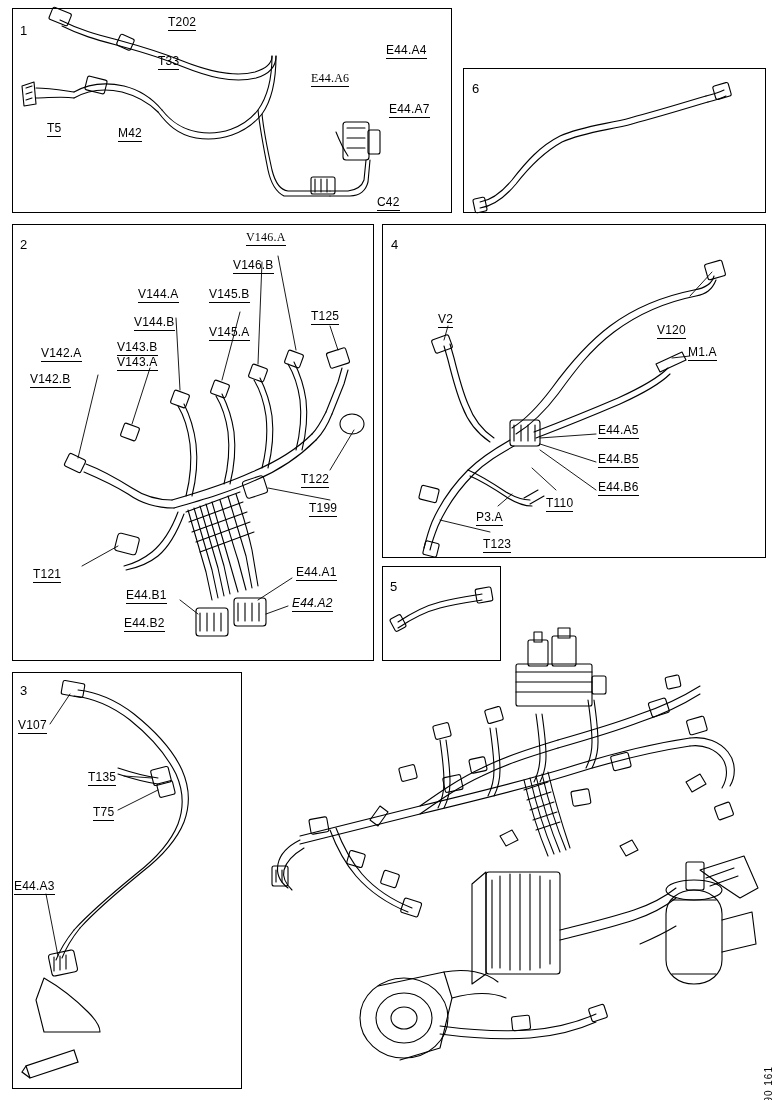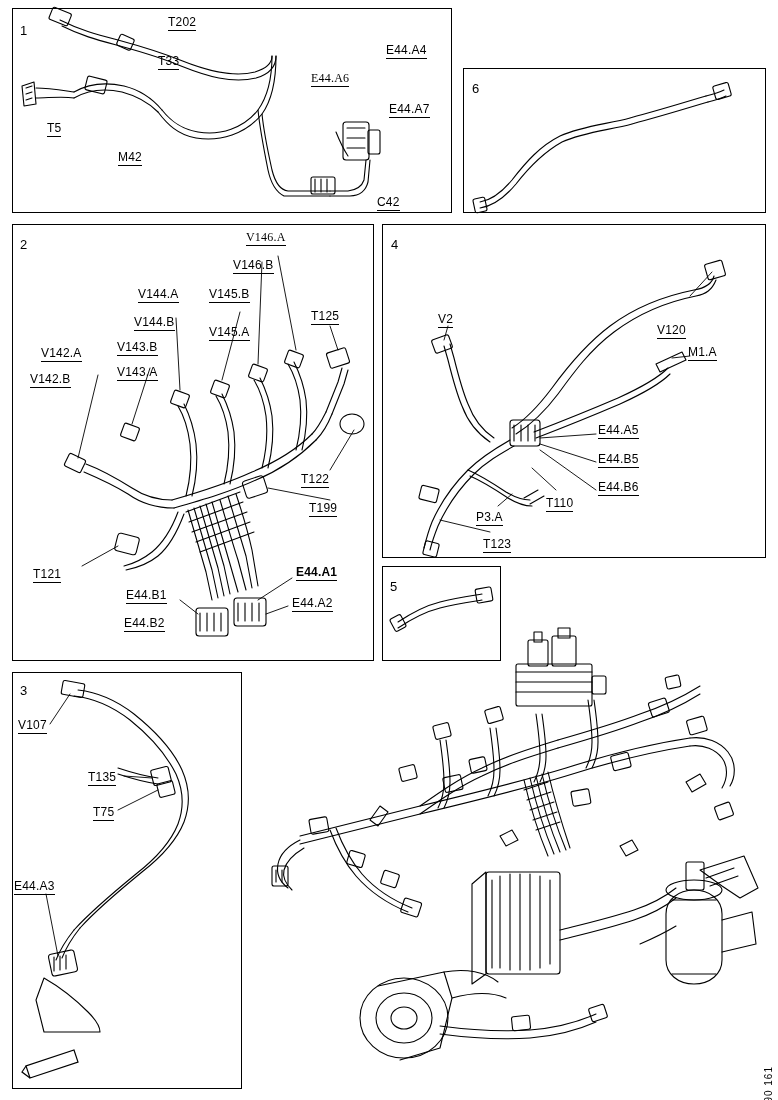--- a/index.html
+++ b/index.html
@@ -319,43 +319,43 @@
 
     <g stroke="#000" stroke-width="1.2" fill="none">
       <path d="M30 1078 L 78 1062 L 74 1050 L 26 1066 Z"></path>
       <path d="M30 1078 L 22 1072 L 26 1066"></path>
     </g>
   </svg>
 
   <div class="lbl u" style="left:168px; top:16px;">T202</div>
   <div class="lbl u" style="left:158px; top:55px;">T33</div>
   <div class="lbl u" style="left:47px; top:122px;">T5</div>
-  <div class="lbl u" style="left:118px; top:127px;margin-top:24px;">M42</div>
+  <div class="lbl u" style="left:118px; top:127px;">M42</div>
   <div class="lbl u" style="left:386px; top:44px;">E44.A4</div>
   <div class="lbl u" style="left:311px; top:72px;font-family:Liberation Serif, serif;">E44.A6</div>
   <div class="lbl u" style="left:389px; top:103px;">E44.A7</div>
   <div class="lbl u" style="left:377px; top:196px;">C42</div>
 
   <div class="lbl u" style="left:246px; top:231px;font-family:Liberation Serif, serif;">V146.A</div>
   <div class="lbl u" style="left:233px; top:259px;">V146.B</div>
   <div class="lbl u" style="left:138px; top:288px;">V144.A</div>
   <div class="lbl u" style="left:209px; top:288px;">V145.B</div>
   <div class="lbl u" style="left:134px; top:316px;">V144.B</div>
   <div class="lbl u" style="left:209px; top:310px;margin-top:16px;">V145.A</div>
   <div class="lbl u" style="left:311px; top:310px;">T125</div>
   <div class="lbl u" style="left:41px; top:347px;">V142.A</div>
   <div class="lbl u" style="left:117px; top:341px;">V143.B</div>
   <div class="lbl u" style="left:30px; top:373px;">V142.B</div>
-  <div class="lbl u" style="left:117px; top:366px;">V143.A</div>
+  <div class="lbl u" style="left:117px; top:356px;">V143.A</div>
   <div class="lbl u" style="left:301px; top:473px;">T122</div>
   <div class="lbl u" style="left:309px; top:502px;">T199</div>
   <div class="lbl u" style="left:33px; top:568px;">T121</div>
-  <div class="lbl u" style="left:296px; top:566px;font-weight:bold;">E44.A1</div>
+  <div class="lbl u" style="left:296px; top:566px;">E44.A1</div>
   <div class="lbl u" style="left:126px; top:589px;">E44.B1</div>
-  <div class="lbl u" style="left:292px; top:597px;">E44.A2</div>
+  <div class="lbl u" style="left:292px; top:597px;font-style:italic;">E44.A2</div>
   <div class="lbl u" style="left:124px; top:617px;">E44.B2</div>
 
   <div class="lbl u" style="left:18px; top:719px;">V107</div>
   <div class="lbl u" style="left:88px; top:771px;">T135</div>
   <div class="lbl u" style="left:93px; top:806px;">T75</div>
   <div class="lbl u" style="left:14px; top:880px;">E44.A3</div>
 
   <div class="lbl u" style="left:438px; top:313px;">V2</div>
   <div class="lbl u" style="left:657px; top:287px;margin-top:37px;">V120</div>
   <div class="lbl u" style="left:688px; top:346px;">M1.A</div>

